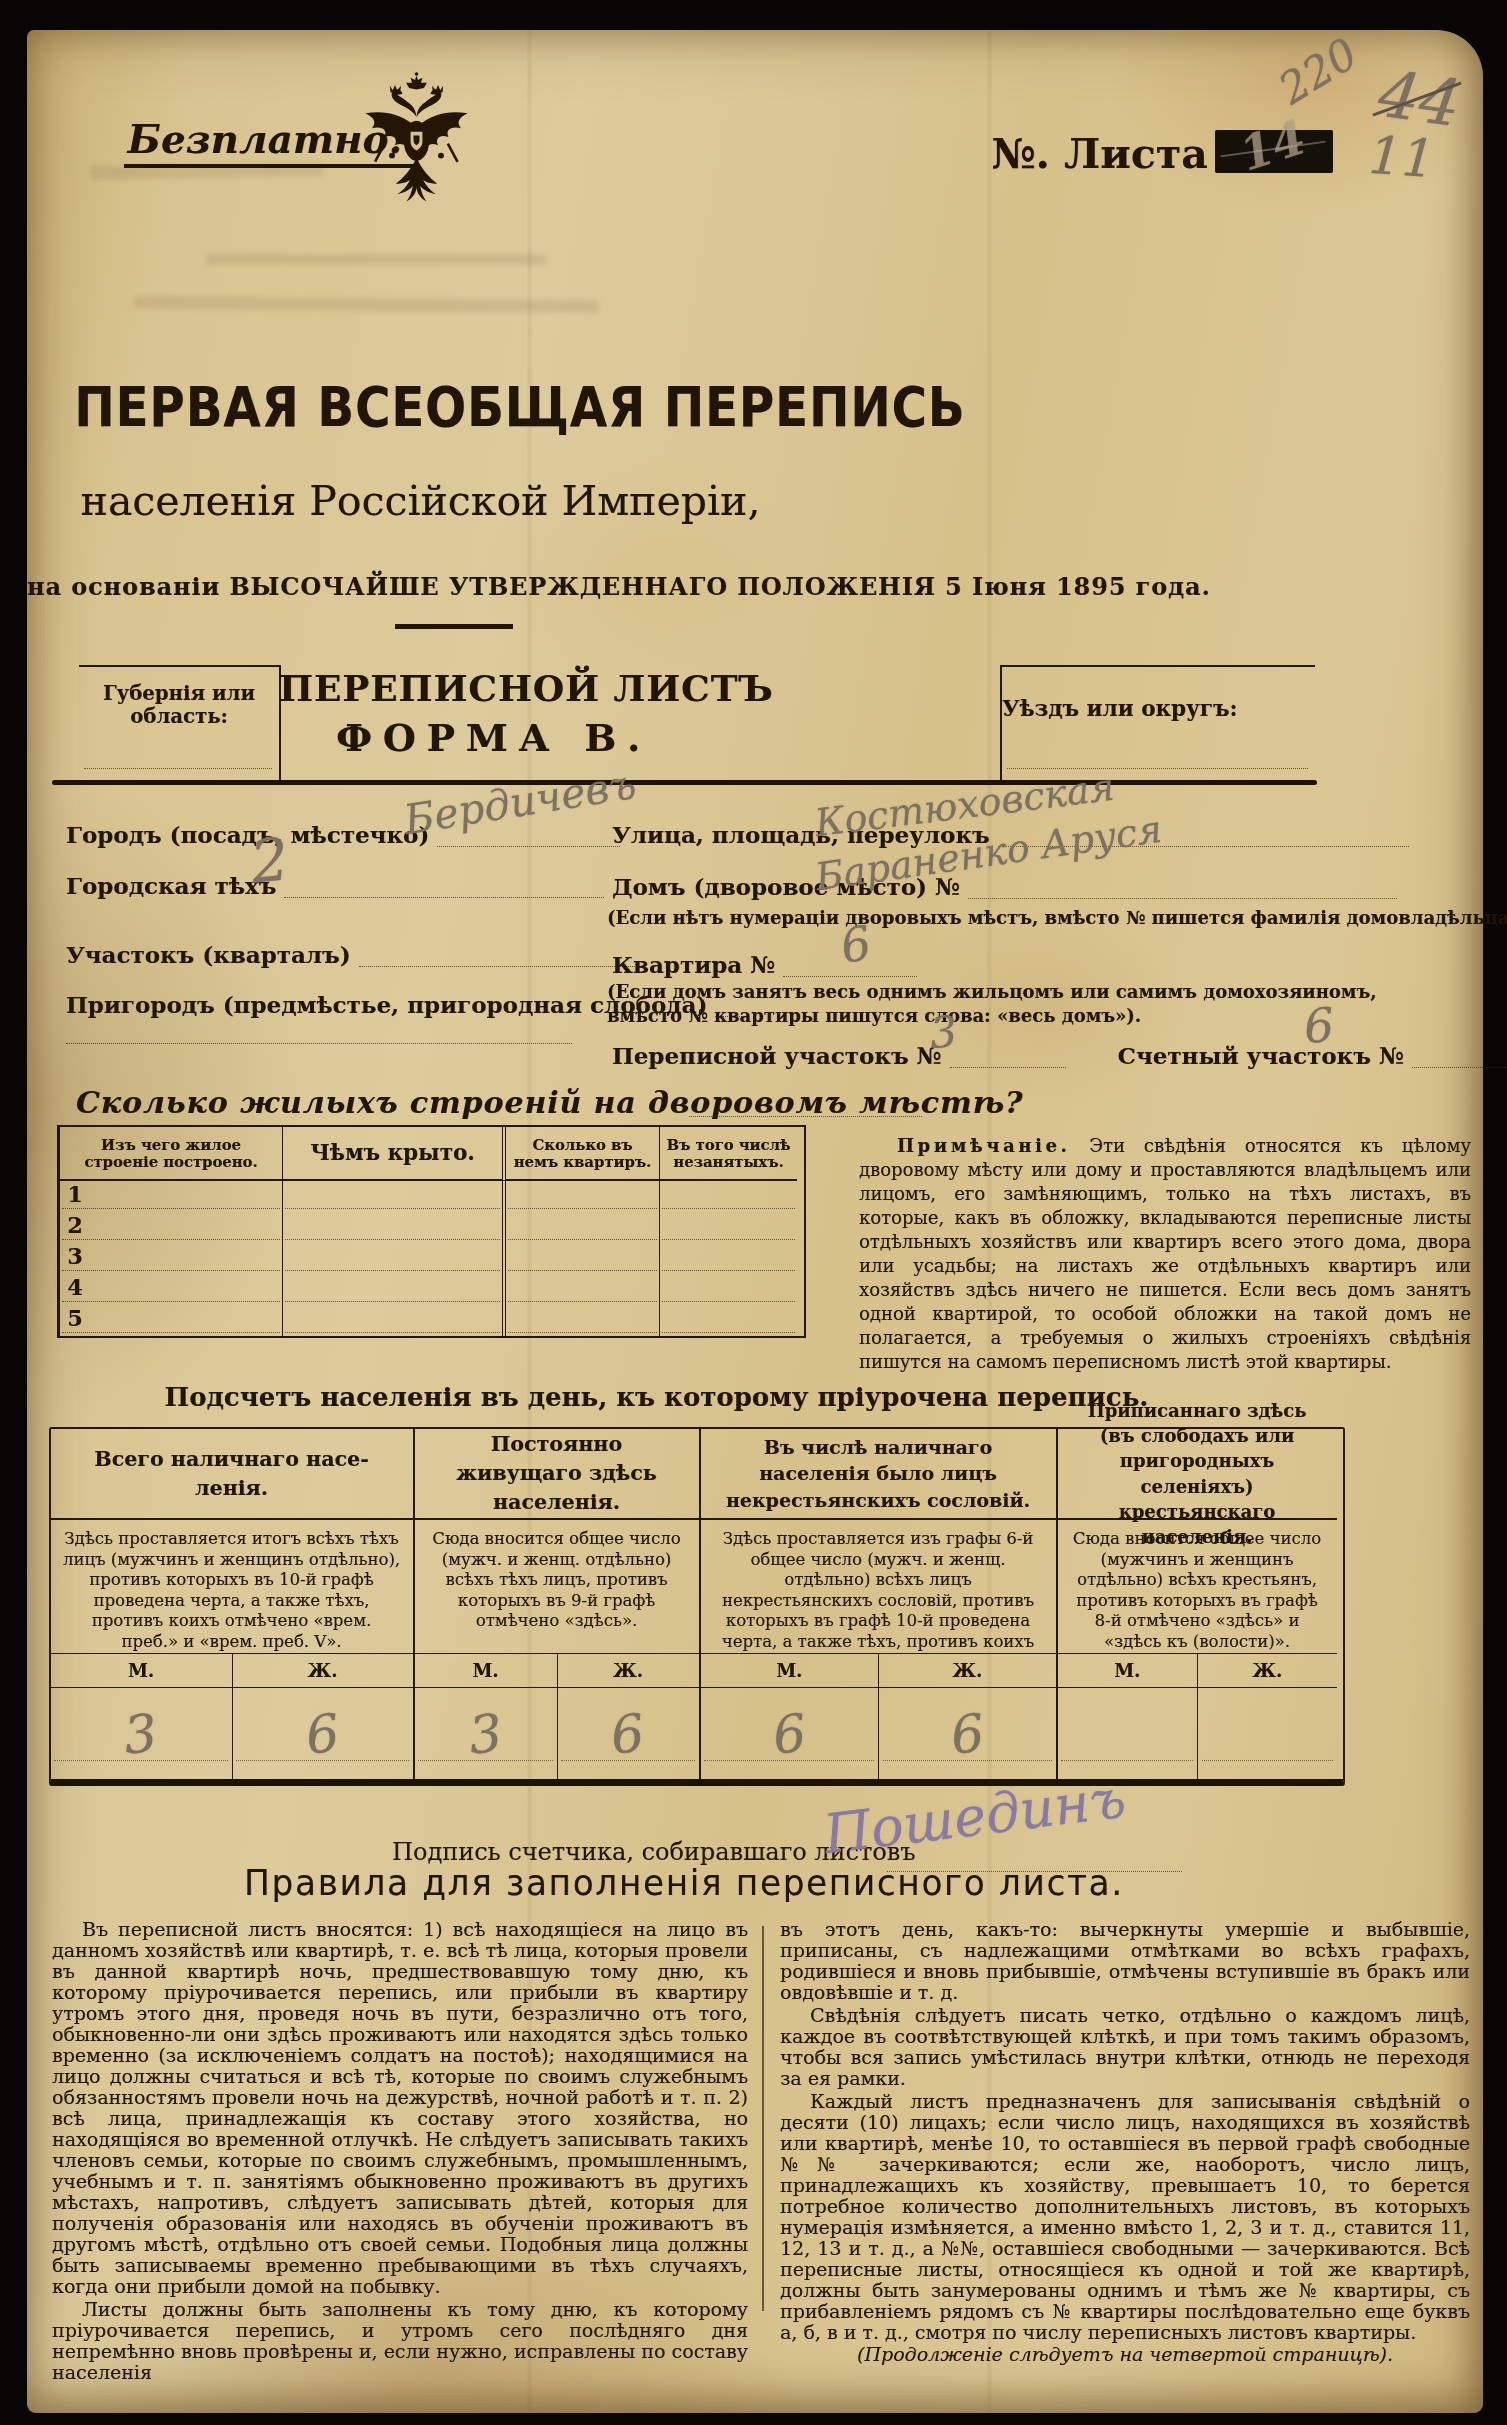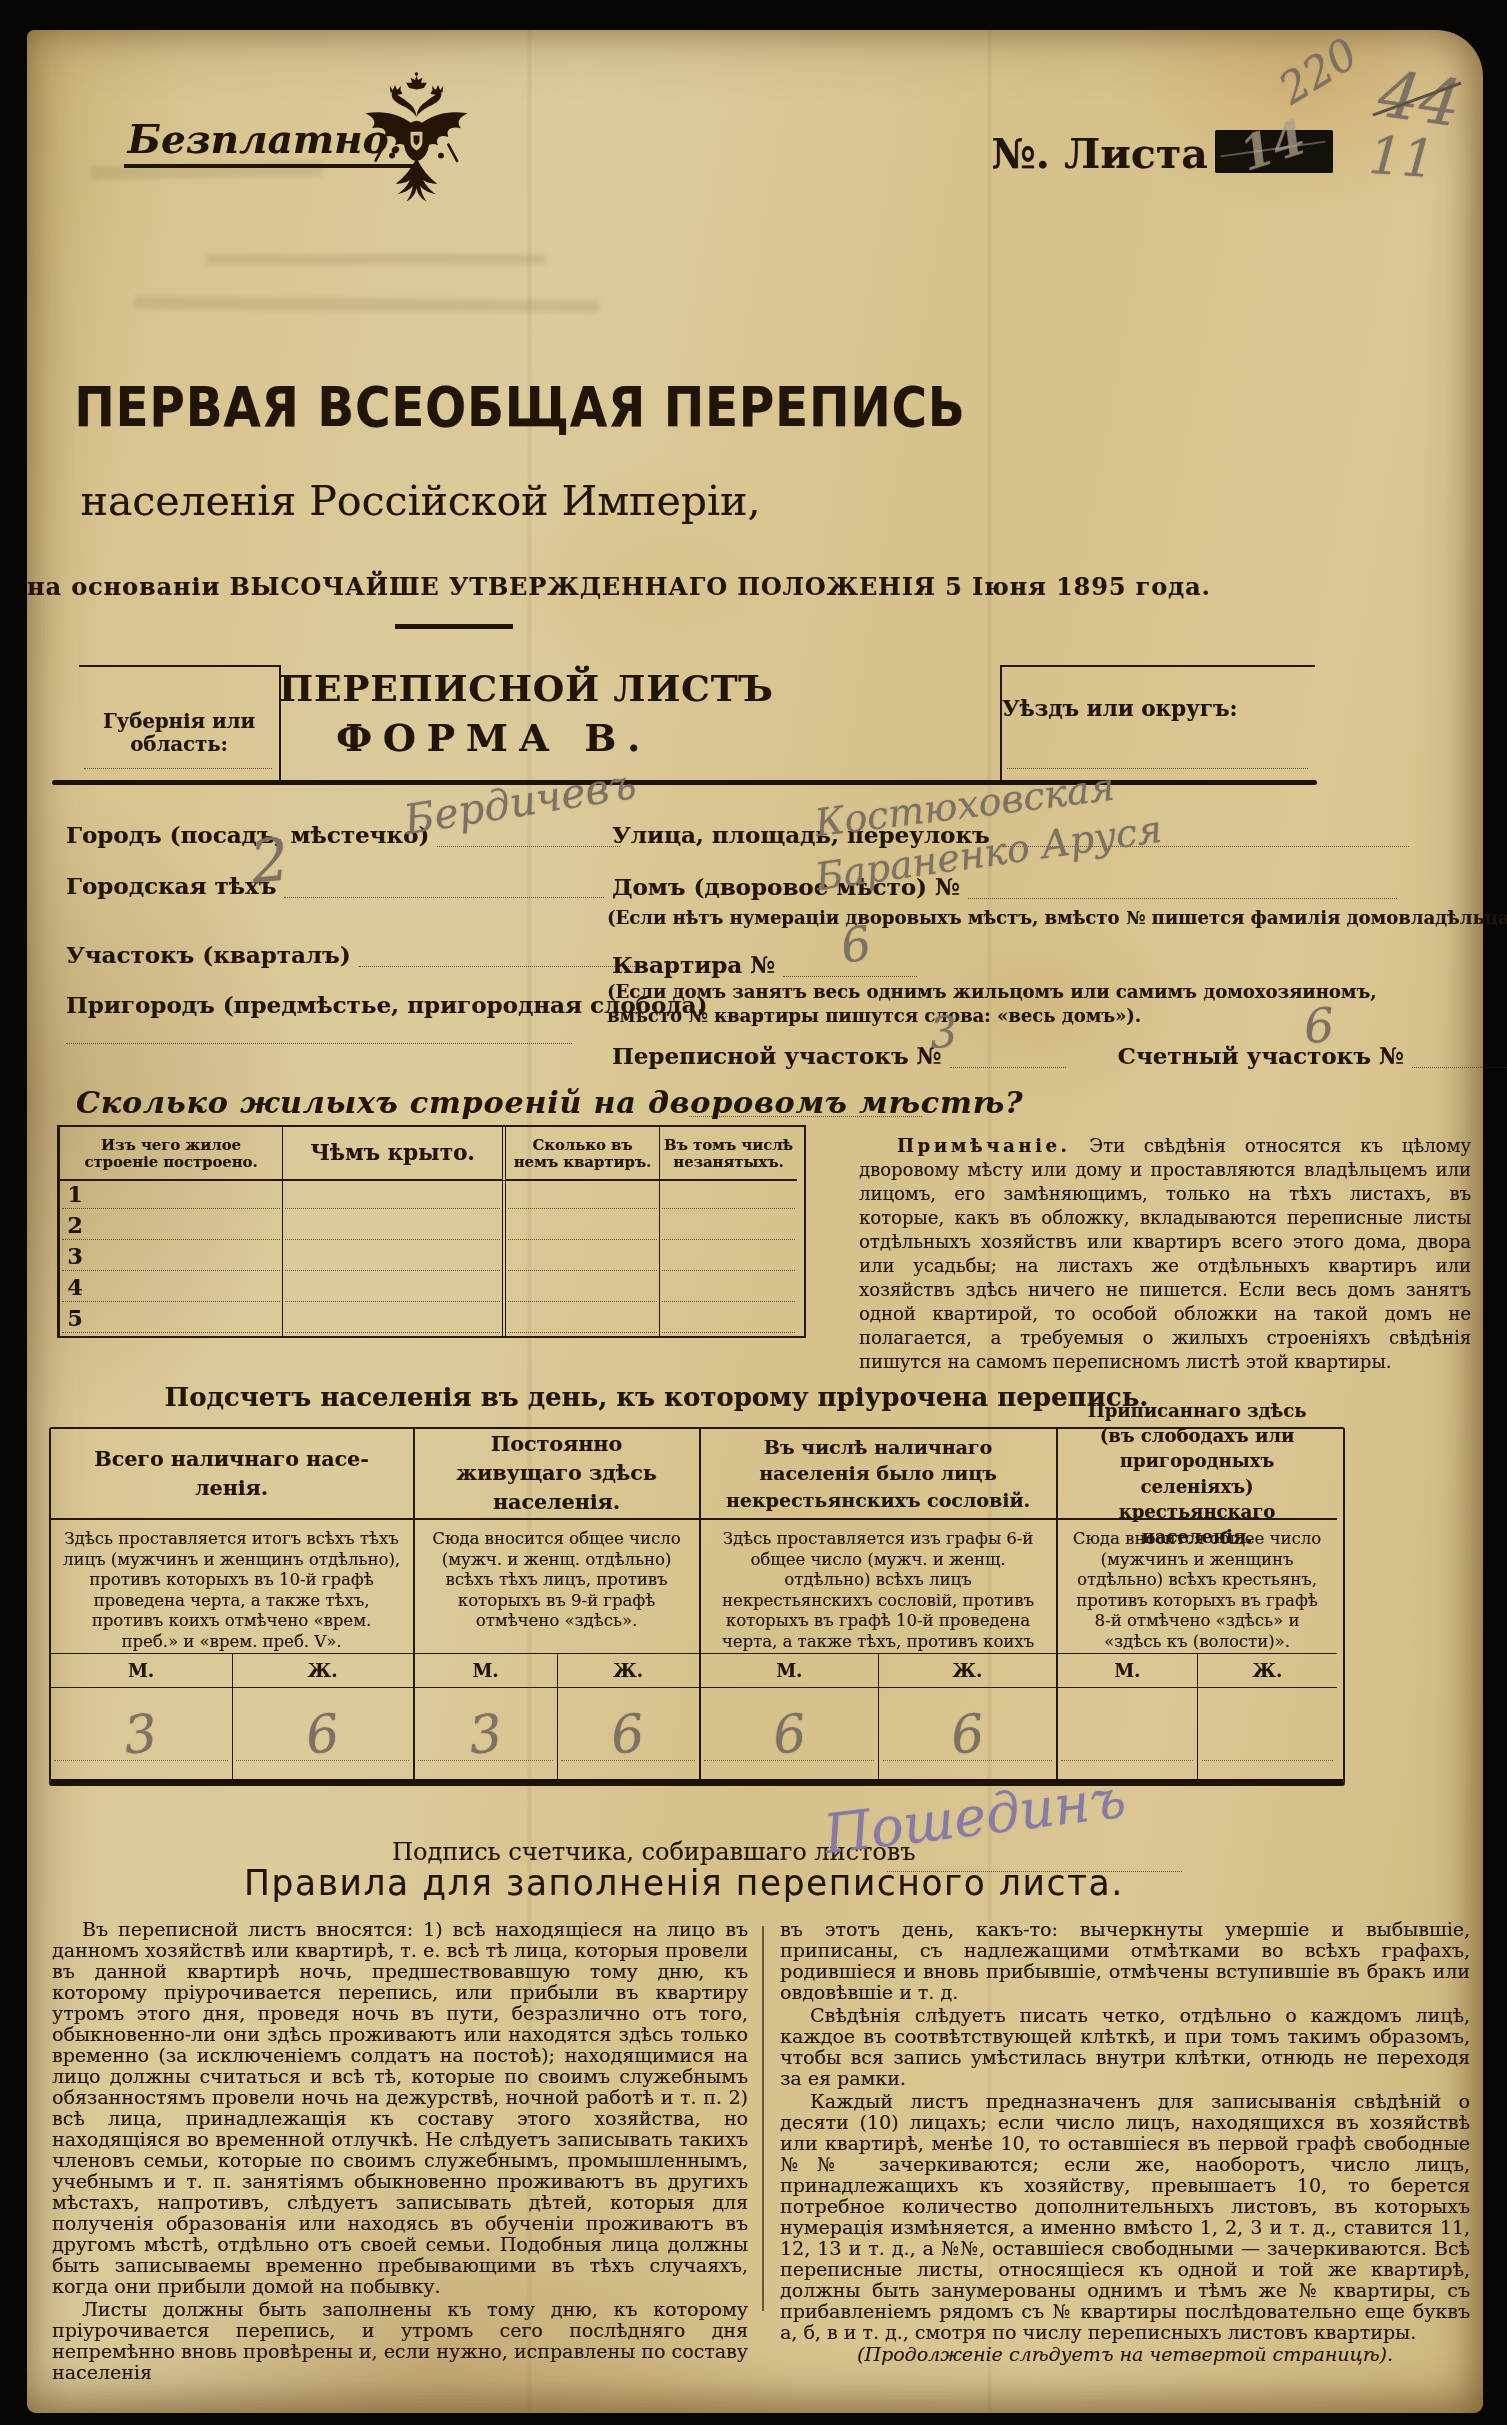--- a/index.html
+++ b/index.html
@@ -44,21 +44,21 @@
   .bleed{position:absolute;background:rgba(90,65,35,.12);filter:blur(2.7px);border-radius:3.6px;}
   .main-title{position:absolute;left:0;top:345px;width:787px;text-align:center;
     font-family:"DejaVu Sans",sans-serif;font-weight:bold;font-size:55px;letter-spacing:0.9px;
     transform:scaleX(.88);transform-origin:center;white-space:nowrap;}
   .subtitle{position:absolute;left:0;top:447px;width:787px;text-align:center;font-size:41px;white-space:nowrap;}
   .basis{position:absolute;left:0;top:542px;width:848px;text-align:center;font-size:24px;font-weight:bold;letter-spacing:0.9px;white-space:nowrap;}
   .basis-rule{position:absolute;left:368px;top:594px;width:118px;height:4.5px;background:#211409;}
 
   
   .province-box{position:absolute;left:52px;top:635px;width:200px;height:114px;border-top:2.7px solid #241708;border-right:2.7px solid #241708;}
-  .province-box .lbl{margin-top:43px;text-align:center;font-size:19.7px;font-weight:bold;}
+  .province-box .lbl{margin-top:15px;text-align:center;font-size:19.7px;font-weight:bold;}
   .box-dots{position:absolute;left:5.4px;right:7.2px;bottom:12.5px;height:1.8px;}
   .form-title{position:absolute;left:252px;top:637px;width:429px;text-align:center;font-size:36px;font-weight:bold;letter-spacing:0.9px;white-space:nowrap;}
   .form-subtitle{position:absolute;left:252px;top:685px;width:429px;text-align:center;font-size:38px;font-weight:bold;letter-spacing:10.7px;white-space:nowrap;}
   .district-box{position:absolute;left:973px;top:635px;width:313px;height:114px;border-top:2.7px solid #241708;border-left:2.7px solid #241708;}
   .district-box .lbl{margin-top:29px;text-align:left;font-size:21.5px;font-weight:bold;}
   .heavy-rule{position:absolute;left:25px;top:750px;width:1265px;height:5.4px;background:#1d1207;border-radius:2.7px;}
 
   
   .field{position:absolute;font-size:23px;font-weight:bold;white-space:nowrap;}
   .fill{display:inline-block;vertical-align:-3.6px;}
@@ -230,21 +230,21 @@
   <div class="hand" style="position:absolute;left:903px;top:977px;font-size:43px;transform:rotate(-5deg);">3</div>
   <div class="hand" style="position:absolute;left:1277px;top:968px;font-size:47px;transform:rotate(-4deg);">6</div>
 
   <div class="bq t">Сколько жилыхъ строеній на дворовомъ мѣстѣ?</div>
   <div class="bq-dots dots"></div>
 
   <div class="btable">
     <div class="h h1 t">Изъ чего жилое строеніе построено.</div>
     <div class="h h2 t bsep-l">Чѣмъ крыто.</div>
     <div class="h h3 t bsep-d">Сколько въ немъ квартиръ.</div>
-    <div class="h h3 t bsep-l">Въ томъ числѣ незанятыхъ.</div>
+    <div class="h h3 t bsep-l">Въ того числѣ незанятыхъ.</div>
 
     <div class="c">
         <span class="rn t">1</span>
         <div class="rowdots dots"></div>
       </div>
     <div class="c bsep-l">
         <div class="rowdots dots"></div>
       </div>
     <div class="c bsep-d">
         <div class="rowdots dots"></div>

